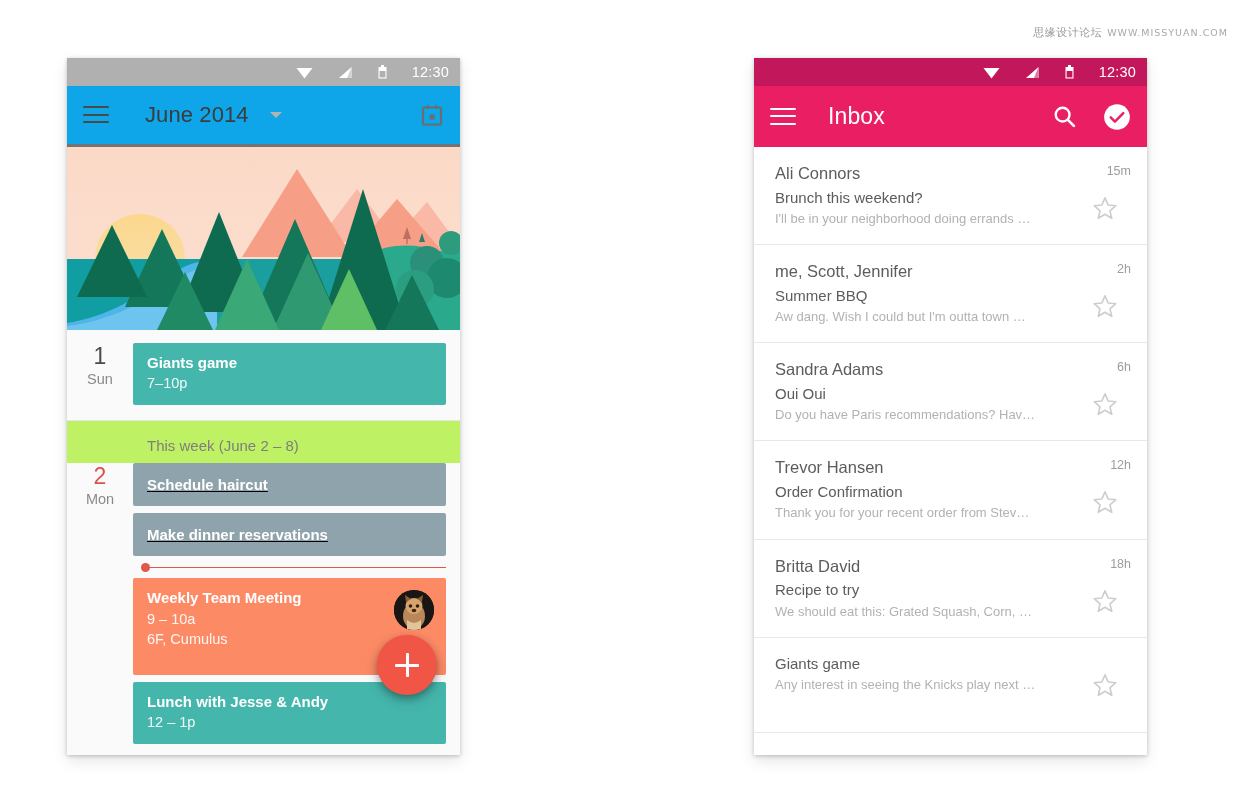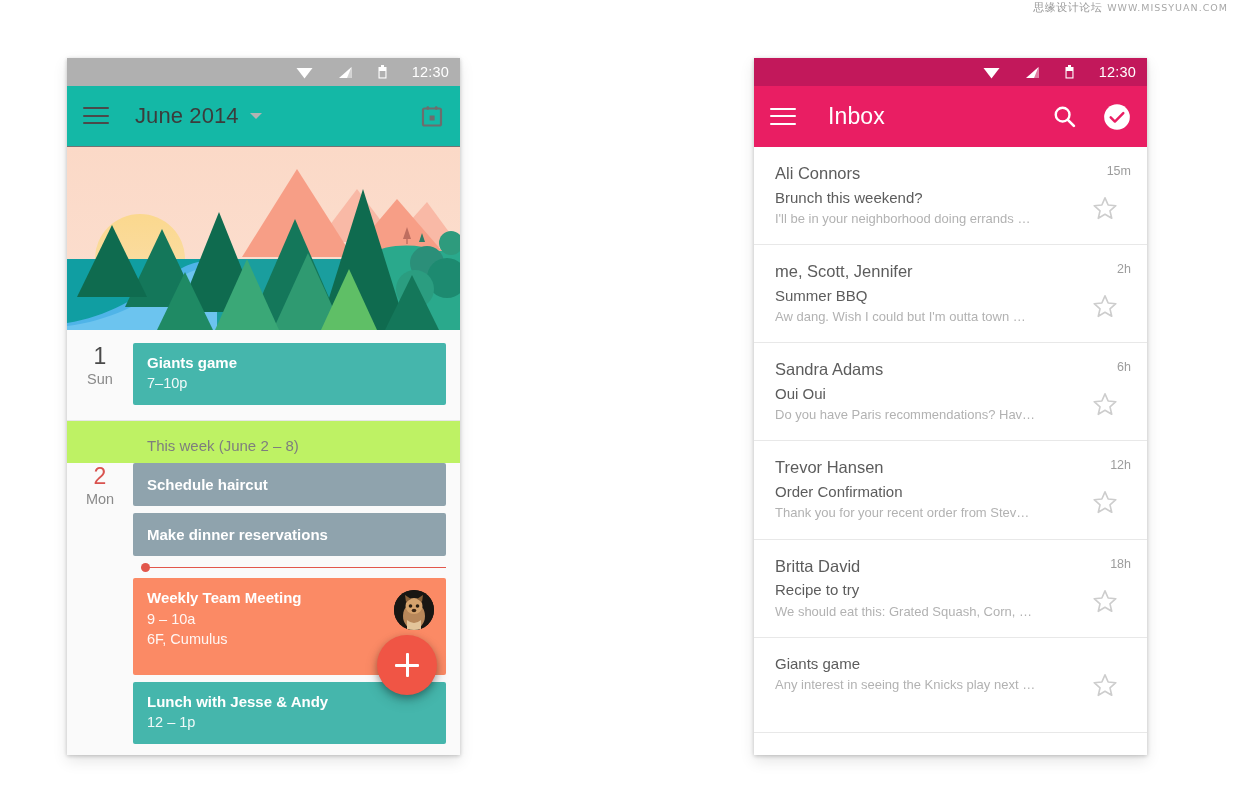--- a/index.html
+++ b/index.html
@@ -6,21 +6,21 @@
   html, body {
     width: 1240px; height: 807px;
     background: #ffffff;
     font-family: "Liberation Sans", sans-serif;
     overflow: hidden;
   }
   .stage { position: relative; width: 1240px; height: 807px; }
 
   
   .watermark {
-    position: absolute; top: 0; right: 12px;
+    position: absolute; top: 25px; right: 12px;
     font-size: 11px; letter-spacing: .5px;
     color: #9a9a9a; white-space: nowrap;
     font-family: "DejaVu Sans", sans-serif;
   }
   .watermark .wm-url { font-size: 9.5px; letter-spacing: 1px; margin-left: 5px; color: #a8a8a8; }
 
   
   .phone {
     position: absolute;
     background: #fafafa;
@@ -35,21 +35,21 @@
     height: 28px; display: flex; align-items: center;
     justify-content: flex-end; padding-right: 11px; gap: 25px;
   }
   .statusbar.grey { background: #b0b0b0; }
   .statusbar.pink { background: #c2185b; }
   .sb-time { font-size: 14.5px; color: #fff; letter-spacing: .2px; }
   .sb-ico { display: block; }
 
   
   .appbar { height: 61px; display: flex; align-items: center; padding: 0 16px; }
-  .appbar.light { background: #14b8a6; border-bottom: 1px solid #737373; }
+  .appbar.light { background: #0ea5e9; border-bottom: 3px solid #737373; gap: 10px; }
   .appbar.pink { background: #e91e63; }
   .hamburger { width: 26px; height: 18px; position: relative; cursor: pointer; flex: 0 0 auto; }
   .hamburger i { position: absolute; left: 0; width: 26px; height: 2.4px; border-radius: 1px; }
   .hamburger i:nth-child(1) { top: 0; }
   .hamburger i:nth-child(2) { top: 7.5px; }
   .hamburger i:nth-child(3) { top: 15px; }
   .hamburger.dark i { background: #4a4a4a; }
   .hamburger.white i { background: #ffffff; }
   .appbar-title { font-size: 22px; color: #3c3c3c; margin-left: 26px; letter-spacing: .1px; }
   .appbar-title.white { color: #ffffff; font-size: 23px; margin-left: 32px; font-weight: 400; }
@@ -67,21 +67,21 @@
   .daycol { width: 66px; flex: 0 0 66px; text-align: center; padding-top: 1px; }
   .daynum { font-size: 23px; color: #4a4a4a; line-height: 1.12; }
   .daynum.today { color: #d9534f; }
   .dayname { font-size: 14.5px; color: #8a8a8a; line-height: 1.3; }
   .events { flex: 1 1 auto; }
 
   .event { border-radius: 2px; padding: 9px 14px 11px; margin-bottom: 7px; position: relative; }
   .event:last-child { margin-bottom: 0; }
   .ev-title { font-size: 15px; font-weight: bold; color: #ffffff; line-height: 1.42; }
   .ev-sub { font-size: 14.5px; color: rgba(255,255,255,.92); line-height: 1.42; }
-  .ev-compact { padding: 11px 14px; }
+  .ev-compact { padding: 11px 14px; text-decoration: underline; }
 
   .weeklabel { font-size: 15px; color: #7e7e7e; padding: 16px 0 9px 80px; background: #bef264; }
   .nowline { position: relative; height: 1px; background: #e2574c; margin: 11px 0 10px 13px; }
   .nowline::before {
     content: ""; position: absolute; left: -5px; top: -4px;
     width: 9px; height: 9px; border-radius: 50%; background: #e2574c;
   }
   .ev-avatar {
     position: absolute; right: 12px; top: 12px; width: 40px; height: 40px;
     border-radius: 50%; overflow: hidden; background: #1d1a17;

